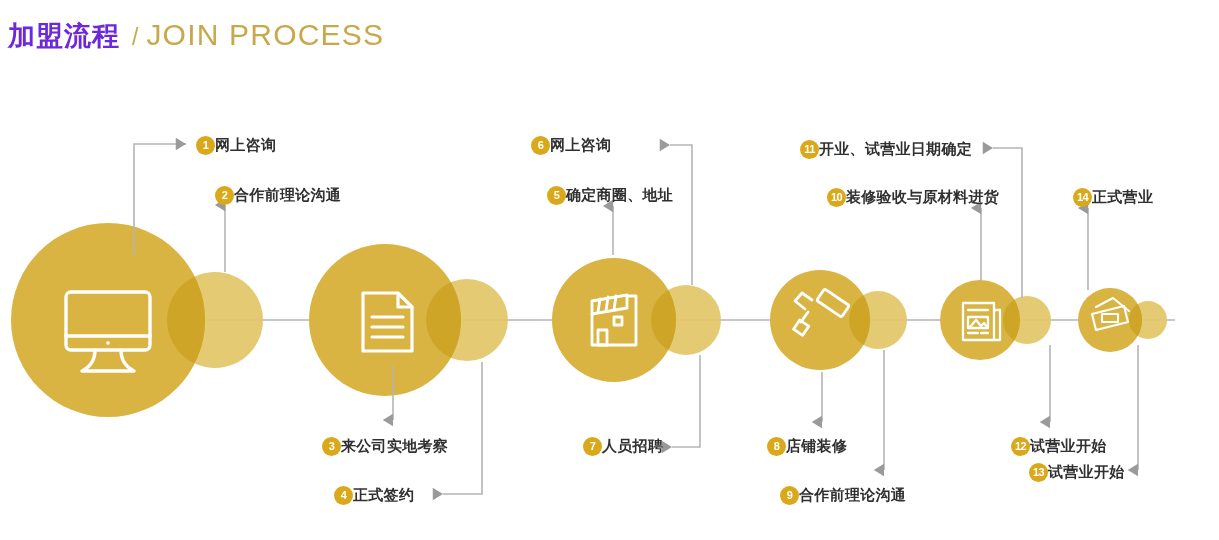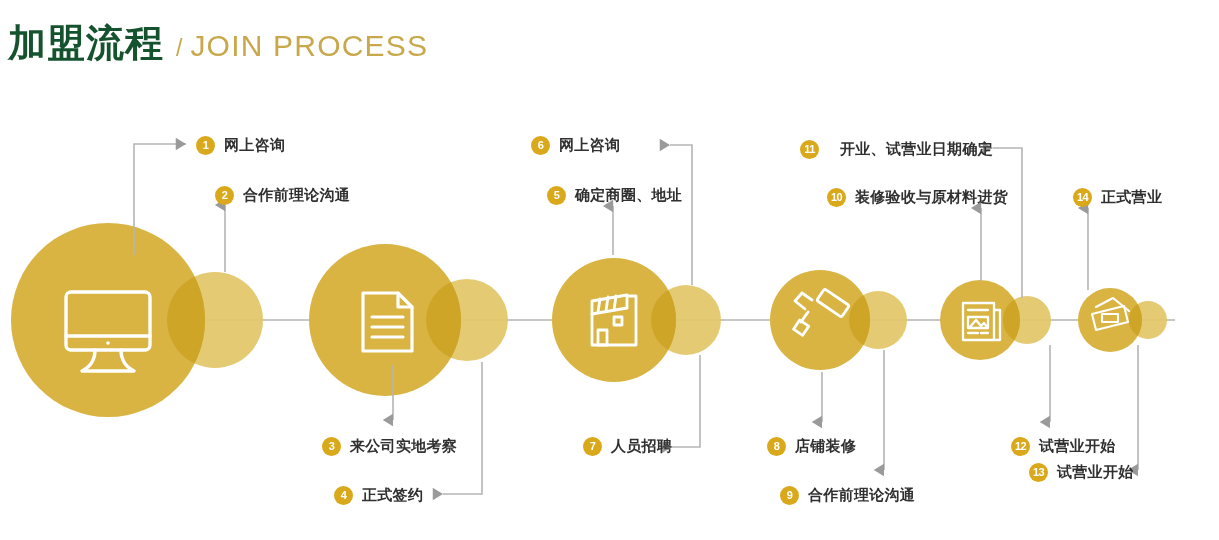--- a/index.html
+++ b/index.html
@@ -16,23 +16,23 @@
 
   
   #header {
     position: absolute;
     left: 8px; top: 18px;
     display: flex;
     align-items: baseline;
     white-space: nowrap;
   }
   #title-cn {
-    font-size: 38px;
+    font-size: 27px;
     font-weight: bold;
-    color: #14532d;
+    color: #6d28d9;
     letter-spacing: 1px;
   }
   #title-sep {
     font-size: 23px;
     color: #C8A84B;
     margin: 0 8px 0 12px;
     font-weight: 300;
   }
   #title-en {
     font-size: 30px;
@@ -69,21 +69,20 @@
     font-size: 11px;
     font-weight: bold;
     display: flex;
     align-items: center;
     justify-content: center;
     flex: 0 0 auto;
     line-height: 1;
     letter-spacing: -0.5px;
   }
   .label .txt {
-    margin-left: 9px;
     font-size: 15px;
     font-weight: bold;
     color: #303030;
     letter-spacing: 0.3px;
   }
 </style>
 </head>
 <body>
 
 <div id="header">
@@ -285,21 +284,21 @@
     <span class="txt">店铺装修</span>
   </div>
   <div class="label" style="left:780px; top:484px;">
     <span class="num">9</span>
     <span class="txt">合作前理论沟通</span>
   </div>
   <div class="label" style="left:827px; top:186px;">
     <span class="num">10</span>
     <span class="txt">装修验收与原材料进货</span>
   </div>
-  <div class="label" style="left:800px; top:138px;gap:12px;">
+  <div class="label" style="left:800px; top:138px;">
     <span class="num">11</span>
     <span class="txt">开业、试营业日期确定</span>
   </div>
   <div class="label" style="left:1011px; top:435px;">
     <span class="num">12</span>
     <span class="txt">试营业开始</span>
   </div>
   <div class="label" style="left:1029px; top:461px;">
     <span class="num">13</span>
     <span class="txt">试营业开始</span>

